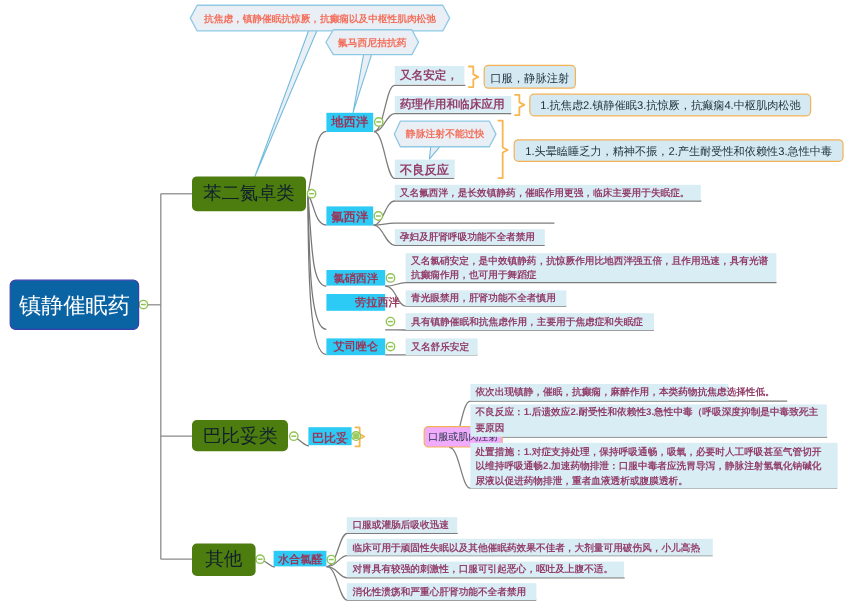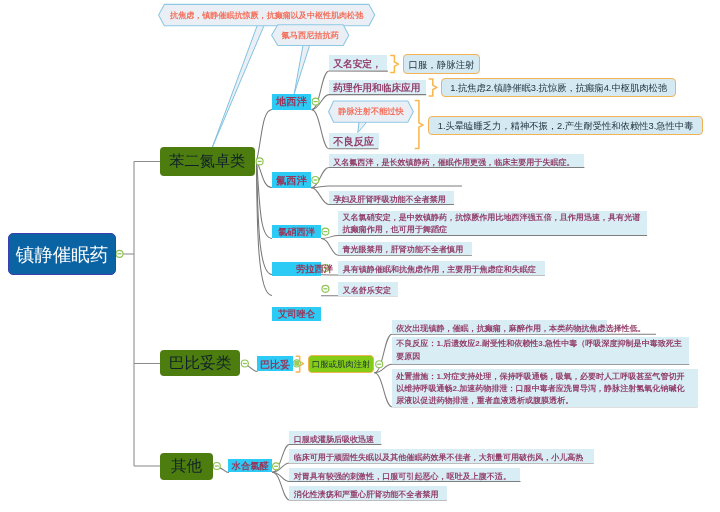--- a/index.html
+++ b/index.html
@@ -10,28 +10,28 @@
   .node{position:absolute;box-sizing:border-box;white-space:nowrap;}
 
   .root{background:#0a63a3;border:1.5px solid #3b3fad;border-radius:5px;color:#fff;
         display:flex;align-items:center;justify-content:center;}
   .lvl2{background:#4d7c0f;border-radius:4px;color:#10212b;
         display:flex;align-items:center;justify-content:center;}
   .lvl3{background:#2ccbf5;color:#97375c;font-weight:bold;
         display:flex;align-items:center;justify-content:center;}
   .lvl3 > span{position:relative;top:0.8px;}
   .leaf{background:#d9edf5;color:#93406b;font-weight:bold;
-        display:flex;align-items:center;padding-left:4.3px;}
+        display:flex;align-items:flex-start;padding-left:4.3px;}
   .leaf > span{position:relative;top:1.6px;}
   .leafml{display:block;white-space:normal;}
   .leafml > span{top:0;}
   .obox{background:#d5e9f2;border:1.2px solid #f3b254;border-radius:4px;color:#1b2f3c;
         display:flex;align-items:center;justify-content:center;}
   .obox > span{position:relative;top:1px;}
-  .obox.peach{background:#84cc16;}
+  .obox.peach{background:#f0abfc;margin-left:45px;}
   .cotext{position:absolute;color:#f4705c;font-weight:bold;
           display:flex;align-items:center;justify-content:center;}
 </style>
 </head>
 <body>
 
 <div id="stage">
 
 <svg class="links" viewBox="0 0 720 512">
 
@@ -164,24 +164,24 @@
 
 <div class="node lvl3" style="left:271.7px;top:93.8px;width:39.6px;height:15.8px;font-size:10.3px;">
   <span>地西泮</span>
 </div>
 <div class="node lvl3" style="left:271.7px;top:172px;width:39.6px;height:15.6px;font-size:10.3px;">
   <span>氟西泮</span>
 </div>
 <div class="node lvl3" style="left:272px;top:224.8px;width:49px;height:13.7px;font-size:9.3px;">
   <span>氯硝西泮</span>
 </div>
-<div class="node lvl3" style="left:272px;top:262px;width:49px;height:13.5px;font-size:9.3px;padding-left:36px;">
+<div class="node lvl3" style="left:272px;top:245px;width:49px;height:13.5px;font-size:9.3px;padding-left:36px;">
   <span>劳拉西泮</span>
 </div>
-<div class="node lvl3" style="left:272px;top:282px;width:49px;height:13.7px;font-size:9.3px;margin-top:25px;">
+<div class="node lvl3" style="left:272px;top:282px;width:49px;height:13.7px;font-size:9.3px;">
   <span>艾司唑仑</span>
 </div>
 <div class="node lvl3" style="left:257.2px;top:356.3px;width:35.8px;height:15px;font-size:10px;">
   <span>巴比妥</span>
 </div>
 <div class="node lvl3" style="left:228.2px;top:458.6px;width:44px;height:13.8px;font-size:9.3px;">
   <span>水合氯醛</span>
 </div>
 
 <div class="node cotext" style="left:158.6px;top:4.4px;width:216.1px;height:21.4px;font-size:8.05px;">

